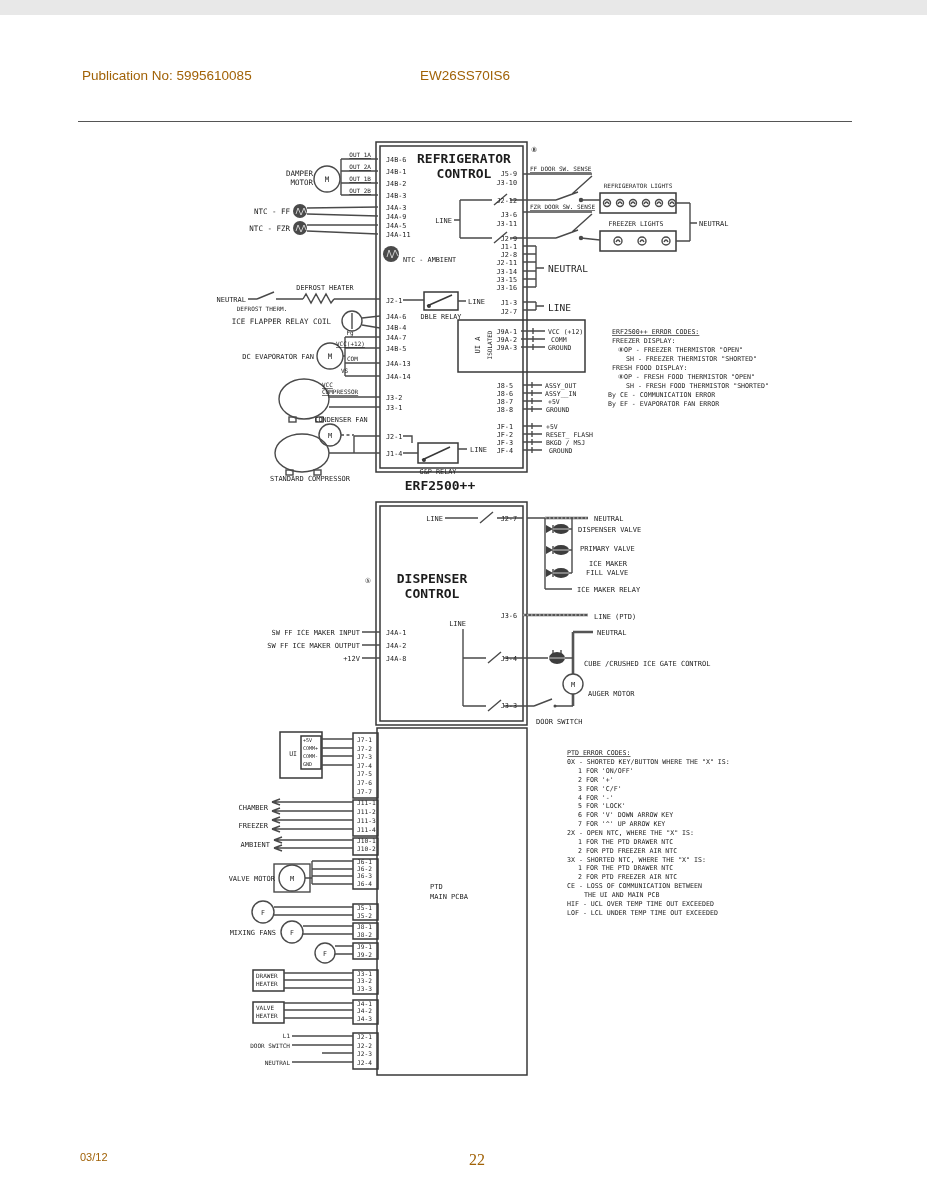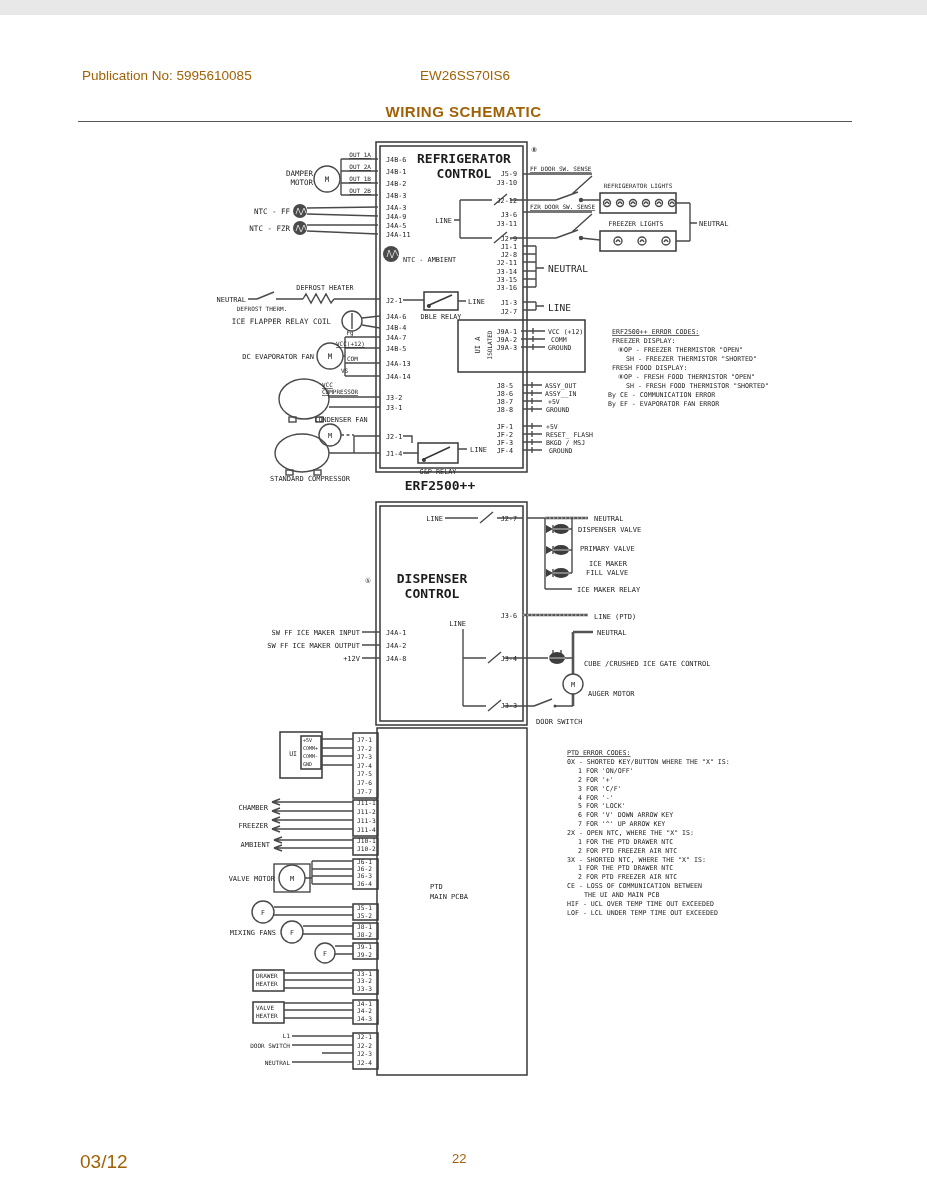--- a/index.html
+++ b/index.html
@@ -2,39 +2,38 @@
 <html><head>
 <meta charset="utf-8">
 <style>
   html,body{margin:0;padding:0;background:#e8e8e8;}
   .page{position:relative;width:927px;height:1200px;background:#ffffff;margin:15px auto;
         font-family:"Liberation Sans", sans-serif;color:#a16207;overflow:hidden;}
   .hdr-pub{position:absolute;left:82px;top:53px;font-size:13.5px;}
   .hdr-model{position:absolute;left:420px;top:53px;font-size:13.5px;text-align:center;}
   .hdr-title{position:absolute;left:0;right:0;top:88px;text-align:center;font-size:15px;font-weight:bold;letter-spacing:.5px;}
   .hdr-rule{position:absolute;left:78px;right:75px;top:106px;border-top:1.5px solid #555;}
-  .ftr-date{position:absolute;left:80px;top:1136px;font-size:19px;}
-  .ftr-page{position:absolute;left:452px;top:1136px;font-size:13px;}
+  .ftr-date{position:absolute;left:80px;top:1136px;font-size:11px;}
+  .ftr-page{position:absolute;left:469px;top:1136px;font-size:16px;font-family:Liberation Serif, serif;}
   svg{position:absolute;left:0;top:0;}
   .lbl text{font-family:"DejaVu Sans Mono", monospace;fill:#1d1d1d;}
   .geo{stroke:#4a4a4a;stroke-width:1.4;fill:none;}
   .box{stroke:#383838;stroke-width:1.5;fill:none;}
   .thick{stroke:#555;stroke-width:2.6;fill:none;}
   .dark{fill:#3d3d3d;stroke:none;}
   .wdash{stroke:#fff;stroke-width:.8;fill:none;stroke-dasharray:1.5 2.5;}
   .wline{stroke:#eee;stroke-width:.8;fill:none;}
   .dashed{stroke:#4a4a4a;stroke-width:1.4;fill:none;stroke-dasharray:3 2.5;}
 </style>
 </head>
 <body>
 
 <div class="page">
   <div class="hdr-pub">Publication No: 5995610085</div>
   <div class="hdr-model">EW26SS70IS6</div>
-  <div class="hdr-title">WIRING SCHEMATIC</div>
   <div class="hdr-rule"></div>
 
   <svg id="schematic" width="927" height="1200" viewBox="0 0 927 1200">
 
     <g class="box">
       <rect x="376" y="127" width="151" height="330"></rect>
       <rect x="380" y="131" width="143" height="322"></rect>
     </g>
     <g class="box">
       <rect x="376" y="487" width="151" height="223"></rect>

